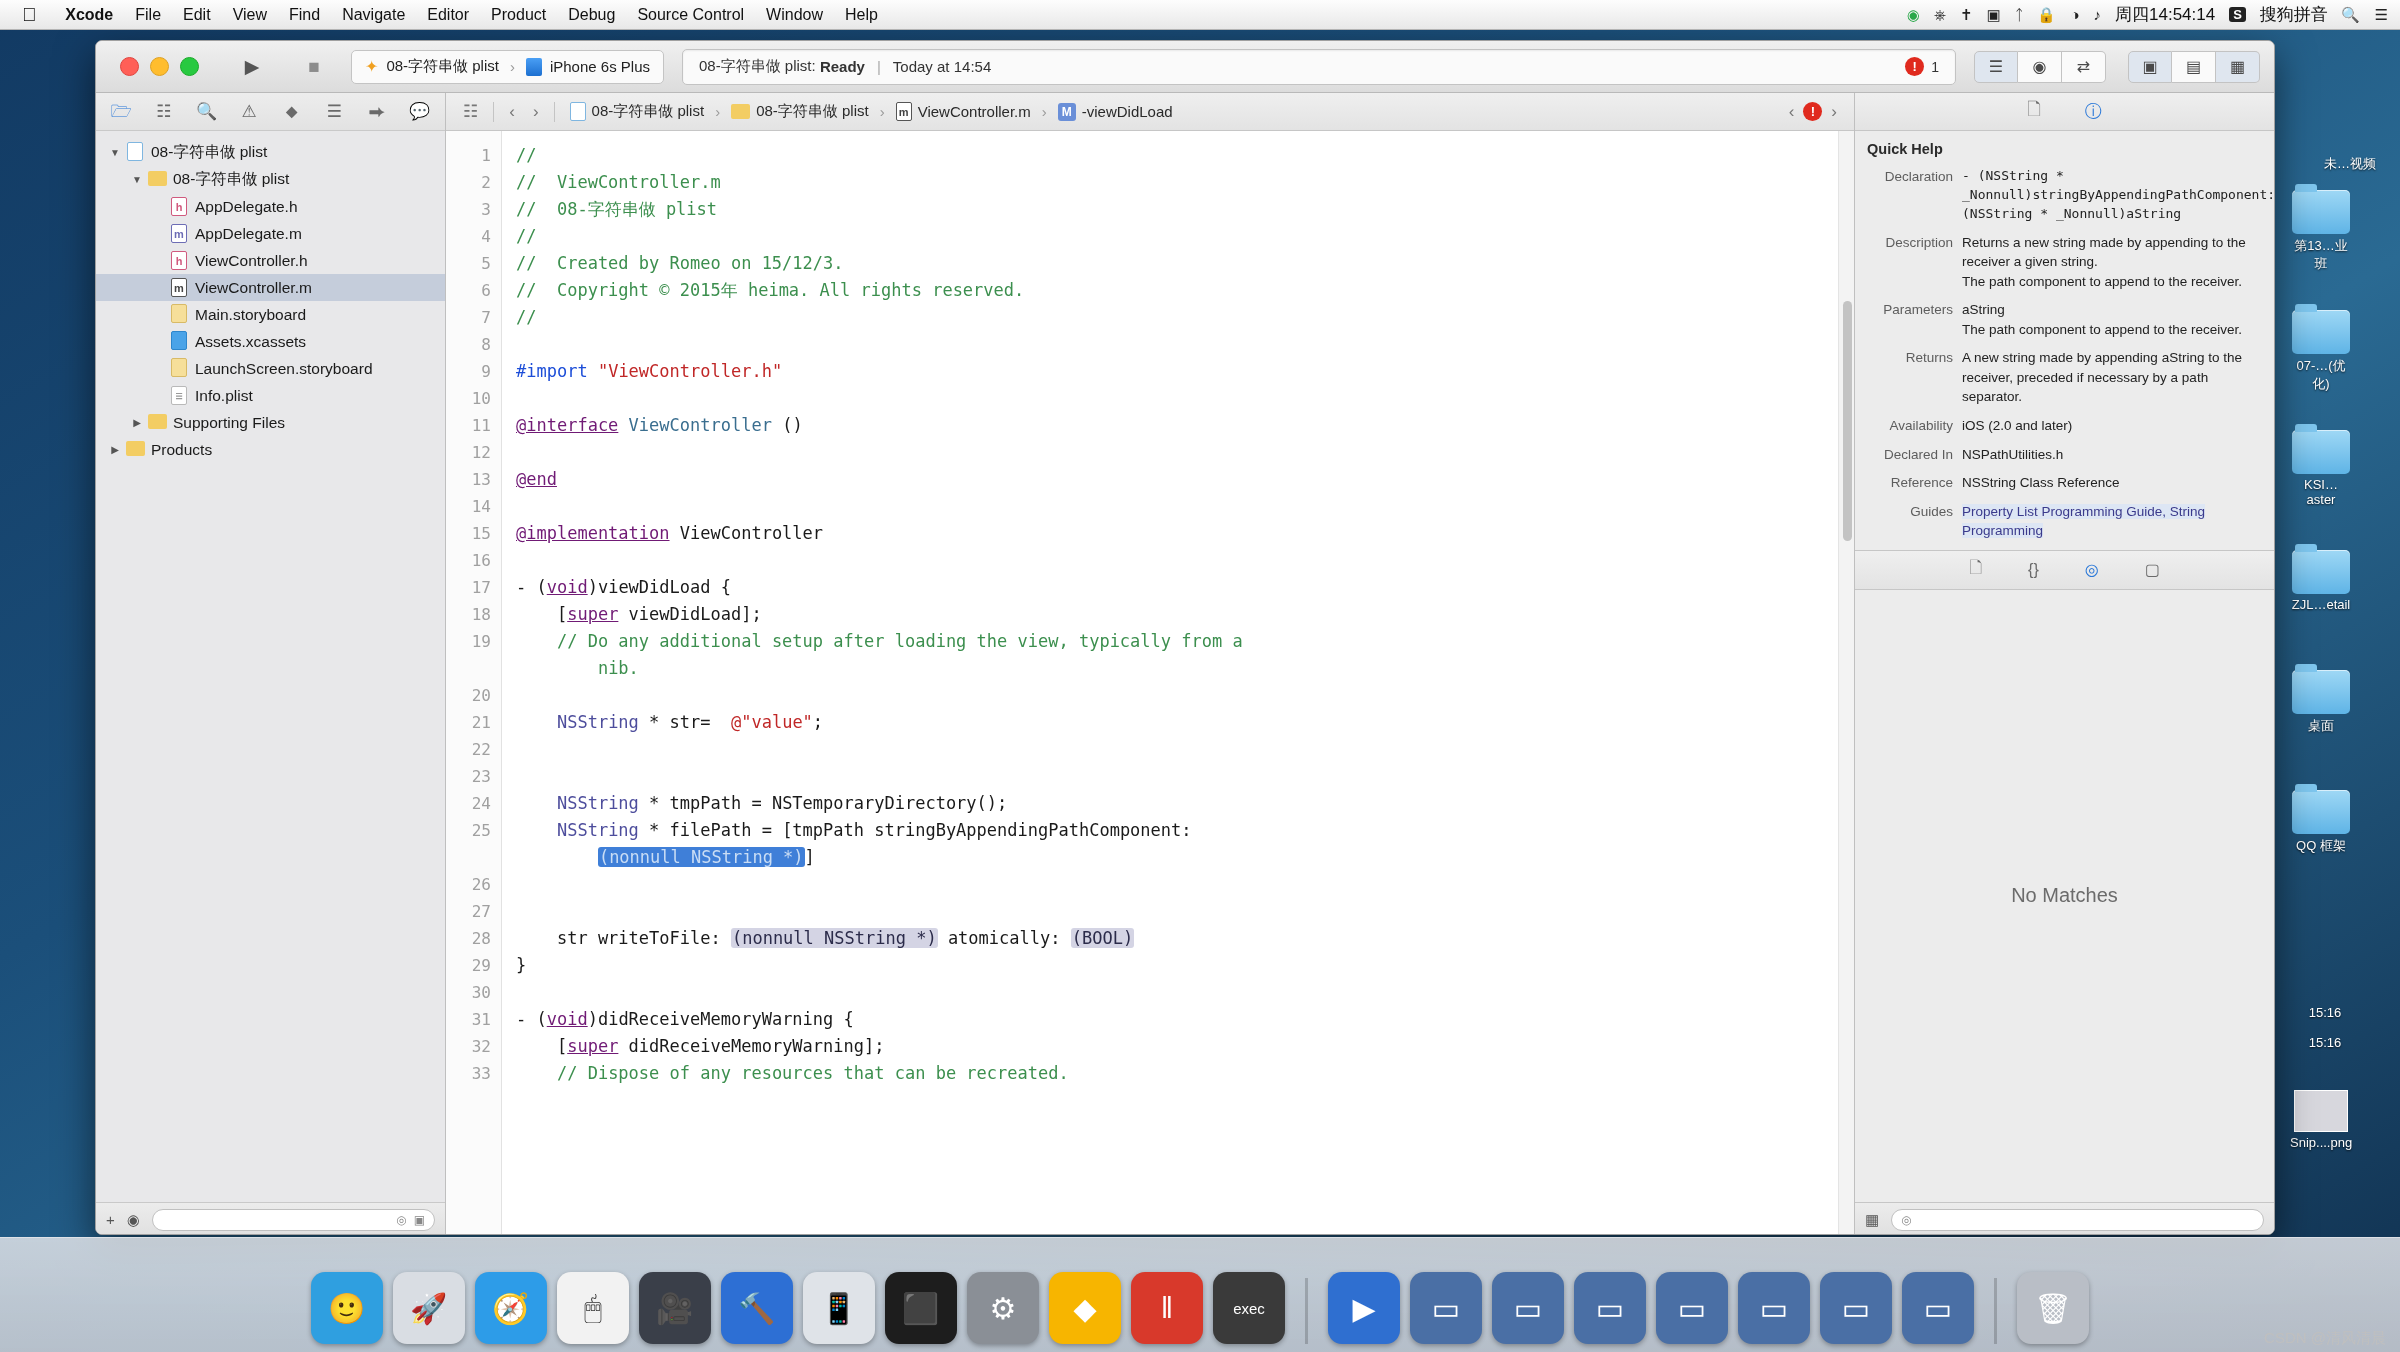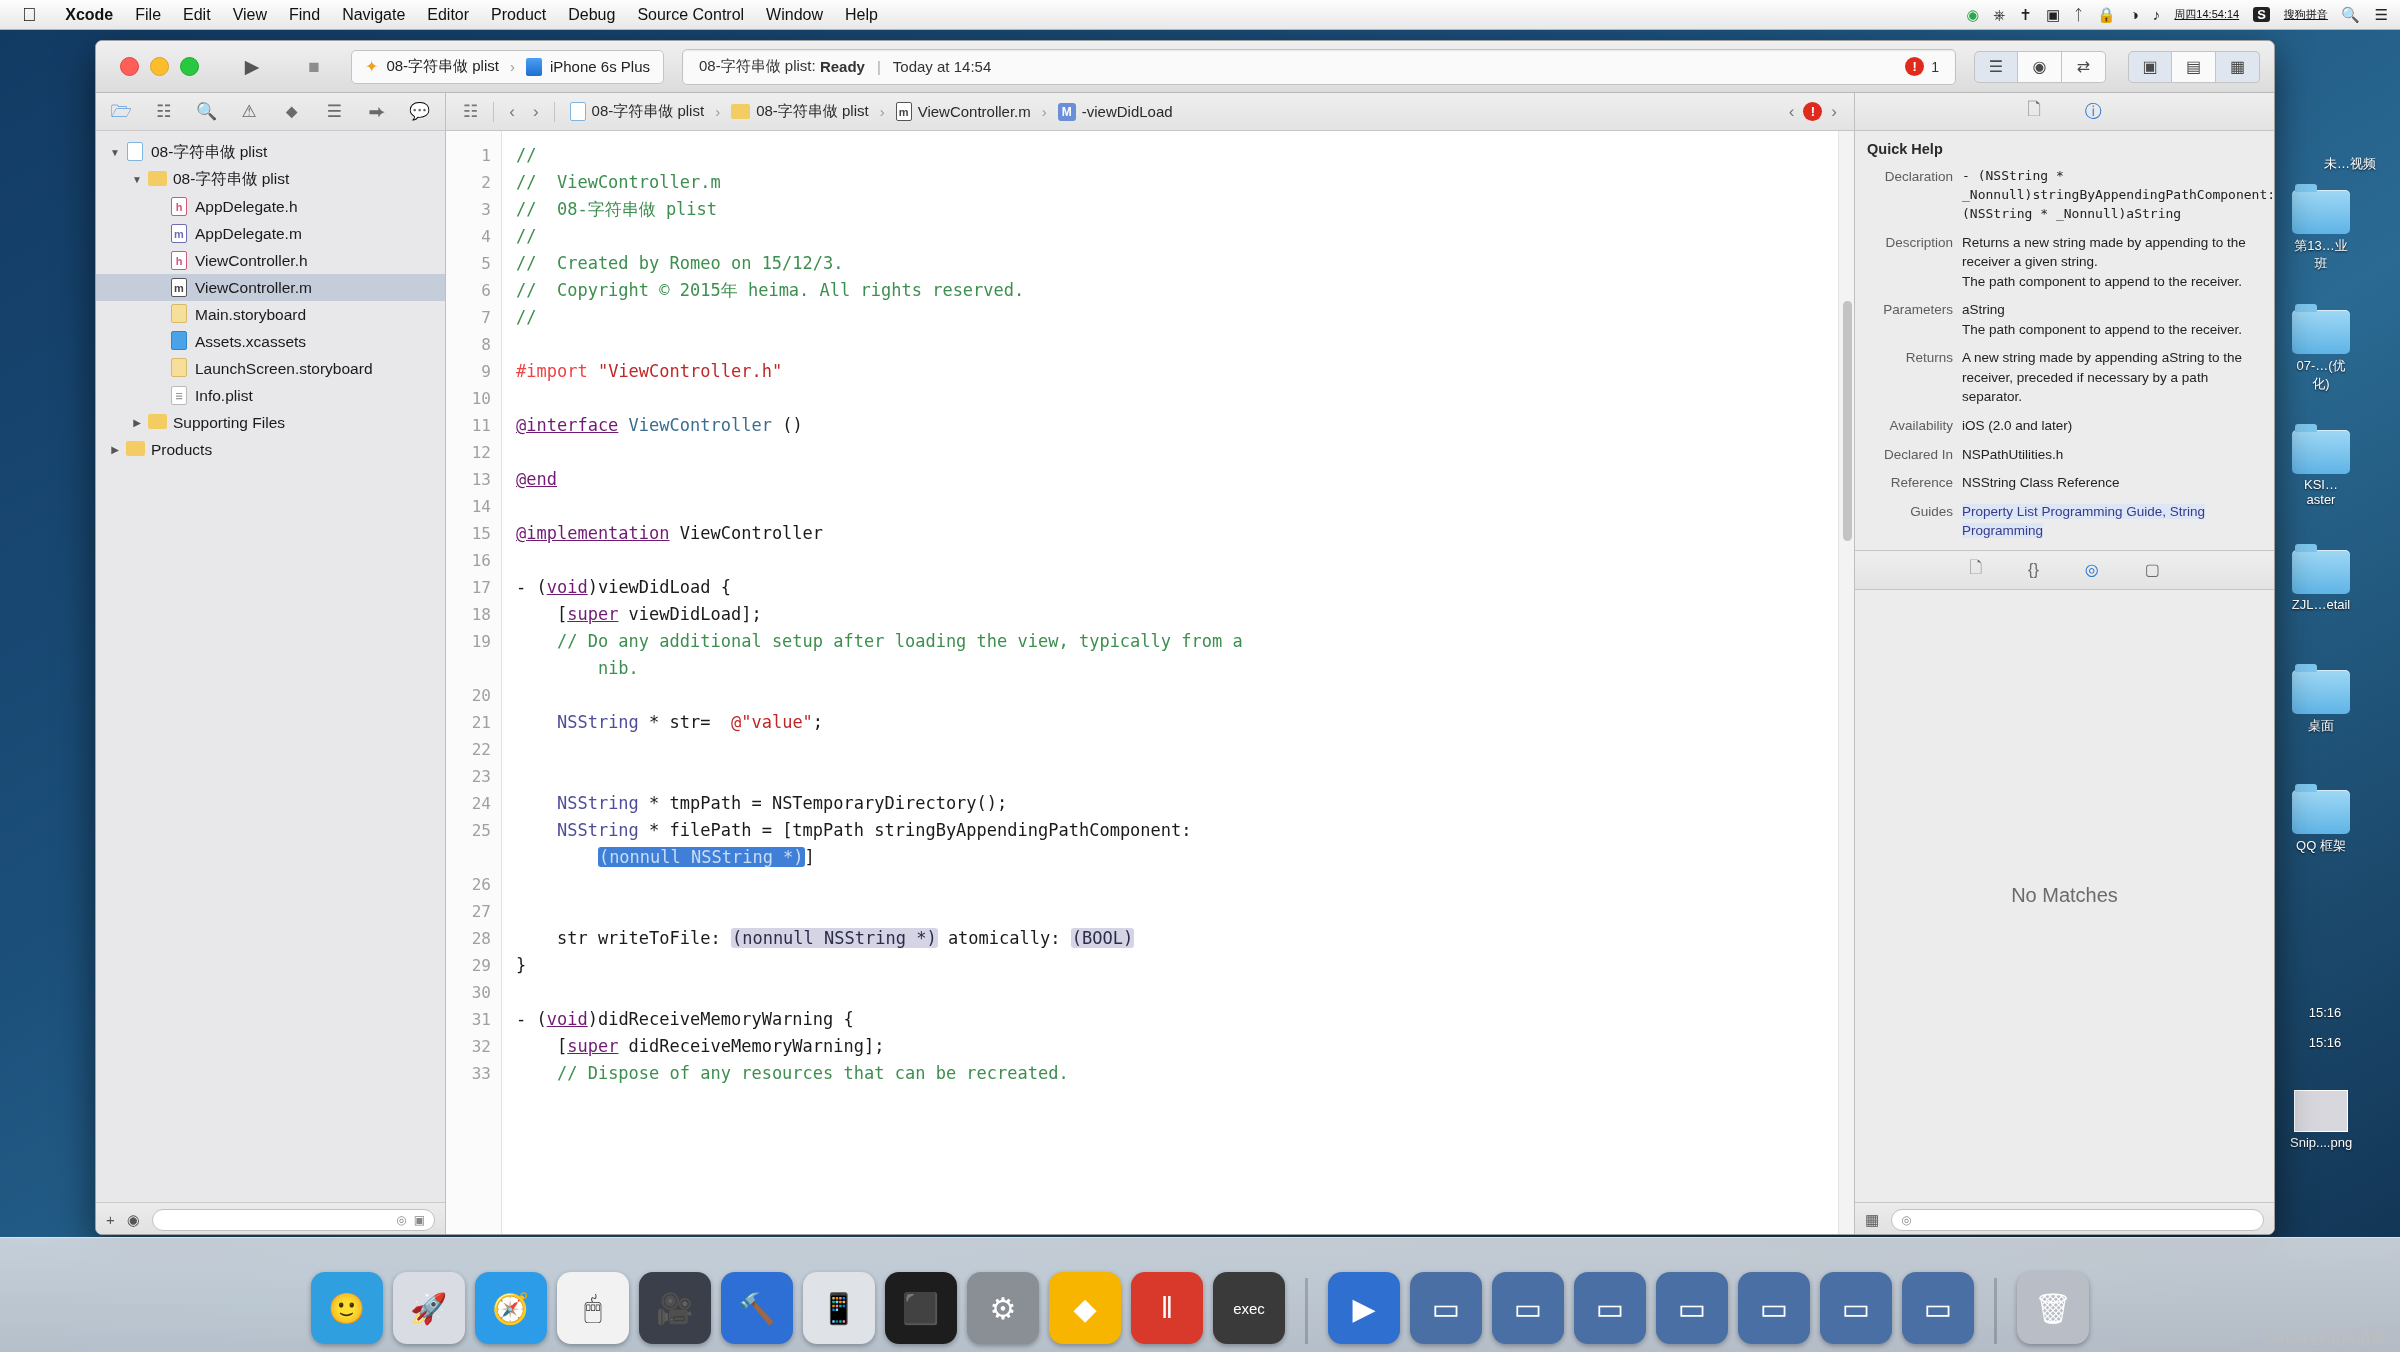--- a/index.html
+++ b/index.html
@@ -21,21 +21,21 @@
     border-bottom: 1px solid #b4b4b4;
     display: flex; align-items: center;
     font-size: 16px; color:#111;
     z-index: 50;
   }
   #menubar .apple { margin: 0 18px 0 22px; font-size:19px; line-height:1; }
   #menubar .mi { padding: 0 11px; white-space: nowrap; }
   #menubar .mi.bold { font-weight: bold; }
   #menubar .right { margin-left:auto; display:flex; align-items:center; padding-right:12px; gap:14px; }
   #menubar .right .ic { font-size:15px; line-height:1; color:#222; }
-  #menubar .clock { font-size:11px;text-decoration:underline; }
+  #menubar .clock { font-size:17px; }
   .sogou-box{background:#222;color:#fff;border-radius:3px;padding:0 4px;font-size:13px;font-weight:bold;}
 
   
   .dicon { position:absolute; width:62px; text-align:center; color:#fff; font-size:13px; text-shadow:0 1px 2px rgba(0,0,0,.8);}
   .dicon .folder{
     width:58px;height:44px;margin:0 auto 3px;border-radius:5px;
     background:linear-gradient(#9fd8f5,#5fb4e6);
     box-shadow: inset 0 1px 0 rgba(255,255,255,.6);
     position:relative;
   }
@@ -148,21 +148,21 @@
   #gutter .g{height:27px;line-height:27px;padding-right:10px;position:relative;}
   #code{
     flex:1;padding:11px 0 0 14px;font-family:"DejaVu Sans Mono", monospace;
     font-size:17px;line-height:27px;color:#1a1a1a;white-space:pre;overflow:hidden;
   }
   .cmt{color:#3c8f4e;}
   .kw{color:#701a75;text-decoration:underline;}
   .ty{color:#4d4d9c;}
   .tyb{color:#3a6e8f;}
   .str{color:#c02727;}
-  .pre{color:#ef4444;}
+  .pre{color:#1d4ed8;}
   .ph{background:#d4d4e4;border-radius:3px;padding:0 1px;color:#2b2b4a;}
   .phsel{background:#3f7fd8;color:#c9ddf5;border-radius:3px;padding:0 1px;}
   #vscroll{position:absolute;right:2px;top:170px;width:9px;height:240px;background:#c3c3c3;border-radius:5px;}
   #codefold{position:absolute;right:0;top:0;bottom:0;width:16px;background:#f3f3f3;border-left:1px solid #e4e4e4;}
 
   
   #utility{width:420px;background:#ececec;border-left:1px solid #bfbfbf;display:flex;flex-direction:column;}
   #utilhead{
     height:38px;display:flex;align-items:center;justify-content:center;gap:44px;
     background:linear-gradient(#efefef,#e3e3e3);border-bottom:1px solid #c6c6c6;font-size:17px;color:#6a6a6a;

